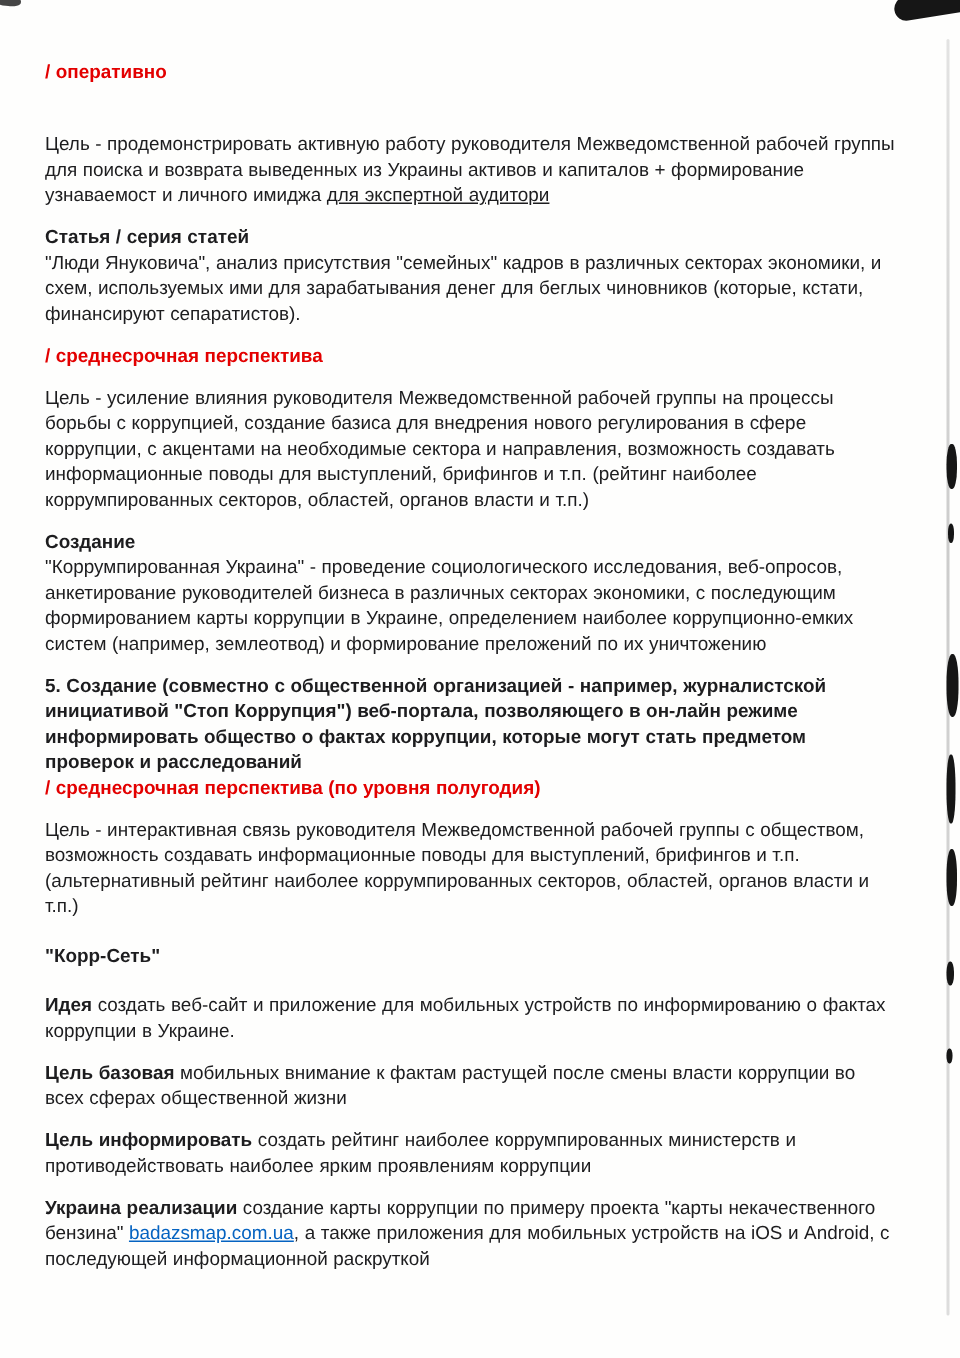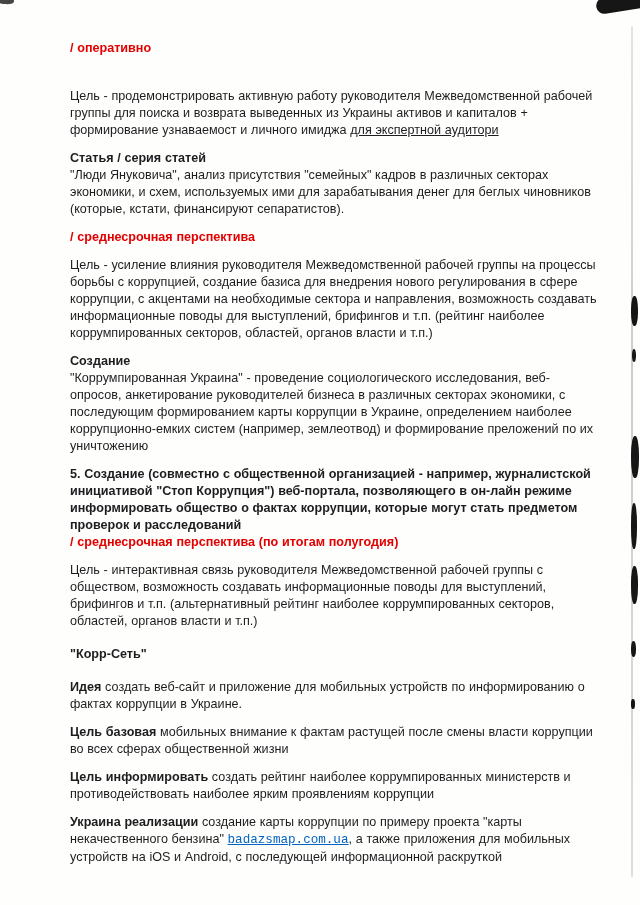--- a/index.html
+++ b/index.html
@@ -9,36 +9,35 @@
     position: relative;
     overflow: hidden;
     background: #fefefd;
     color: #1d1d1f;
     font-family: "Liberation Sans", "DejaVu Sans", sans-serif;
   }
   main {
     padding: 40px 42px 0 30px;
     position: relative;
     z-index: 1;
-    margin-left: 40px;
   }
   p.block {
     margin: 0 0 11px 0;
     font-size: 12.6px;
     line-height: 17px;
     word-spacing: 0.2px;
   }
   p.block.tight  { margin-bottom: 0; }
   p.block.gap-lg { margin-bottom: 31px; }
   p.block.gap-md { margin-bottom: 16px; }
   .run            { color: inherit; }
   .run.bold       { font-weight: bold; }
   .run.red        { color: var(--red, #e30000); font-weight: bold; }
   .run.underline  { text-decoration: underline; }
-  a.run.link      { color: var(--link, #0563c1); text-decoration: underline; cursor: pointer; font-family: Liberation Mono, monospace; }
+  a.run.link      { color: var(--link, #0563c1); text-decoration: underline; cursor: pointer; }
 
   
   .scan-artifacts {
     position: absolute;
     inset: 0;
     pointer-events: none;
     z-index: 2;
   }
   .edge-line {
     position: absolute;
@@ -69,21 +68,21 @@
 <main>
     <p class="block gap-lg"><span class="run red">/ оперативно</span></p>
     <p class="block"><span class="run">Цель - продемонстрировать активную работу руководителя Межведомственной рабочей группы для поиска и возврата выведенных из Украины активов и капиталов + формирование узнаваемост и личного имиджа </span><span class="run underline">для экспертной аудитори</span></p>
     <p class="block tight"><span class="run bold">Статья / серия статей</span></p>
     <p class="block"><span class="run">"Люди Януковича", анализ присутствия "семейных" кадров в различных секторах экономики, и схем, используемых ими для зарабатывания денег для беглых чиновников (которые, кстати, финансируют сепаратистов).</span></p>
     <p class="block"><span class="run red">/ среднесрочная перспектива</span></p>
     <p class="block"><span class="run">Цель - усиление влияния руководителя Межведомственной рабочей группы на процессы борьбы с коррупцией, создание базиса для внедрения нового регулирования в сфере коррупции, с акцентами на необходимые сектора и направления, возможность создавать информационные поводы для выступлений, брифингов и т.п. (рейтинг наиболее коррумпированных секторов, областей, органов власти и т.п.)</span></p>
     <p class="block tight"><span class="run bold">Создание</span></p>
     <p class="block"><span class="run">"Коррумпированная Украина" - проведение социологического исследования, веб-опросов, анкетирование руководителей бизнеса в различных секторах экономики, с последующим формированием карты коррупции в Украине, определением наиболее коррупционно-емких систем (например, землеотвод) и формирование преложений по их уничтожению</span></p>
     <p class="block tight"><span class="run bold">5. Создание (совместно с общественной организацией - например, журналистской инициативой "Стоп Коррупция") веб-портала, позволяющего в он-лайн режиме информировать общество о фактах коррупции, которые могут стать предметом проверок и расследований</span></p>
-    <p class="block"><span class="run red">/ среднесрочная перспектива (по итогам полугодия)</span></p>
+    <p class="block"><span class="run red">/ среднесрочная перспектива (по уровня полугодия)</span></p>
     <p class="block gap-md"><span class="run">Цель - интерактивная связь руководителя Межведомственной рабочей группы с обществом, возможность создавать информационные поводы для выступлений, брифингов и т.п. (альтернативный рейтинг наиболее коррумпированных секторов, областей, органов власти и т.п.)</span></p>
     <p class="block gap-md"><span class="run bold">"Корр-Сеть"</span></p>
     <p class="block"><span class="run bold">Идея</span><span class="run"> создать веб-сайт и приложение для мобильных устройств по информированию о фактах коррупции в Украине.</span></p>
     <p class="block"><span class="run bold">Цель базовая</span><span class="run"> мобильных внимание к фактам растущей после смены власти коррупции во всех сферах общественной жизни</span></p>
     <p class="block"><span class="run bold">Цель информировать</span><span class="run"> создать рейтинг наиболее коррумпированных министерств и противодействовать наиболее ярким проявлениям коррупции</span></p>
     <p class="block"><span class="run bold">Украина реализации</span><span class="run"> создание карты коррупции по примеру проекта "карты некачественного бензина" </span><a class="run link" href="#">badazsmap.com.ua</a><span class="run">, а также приложения для мобильных устройств на iOS и Android, с последующей информационной раскруткой</span></p>
   </main>
 
 <div class="scan-artifacts">
   <div class="mark m-tl"></div>

